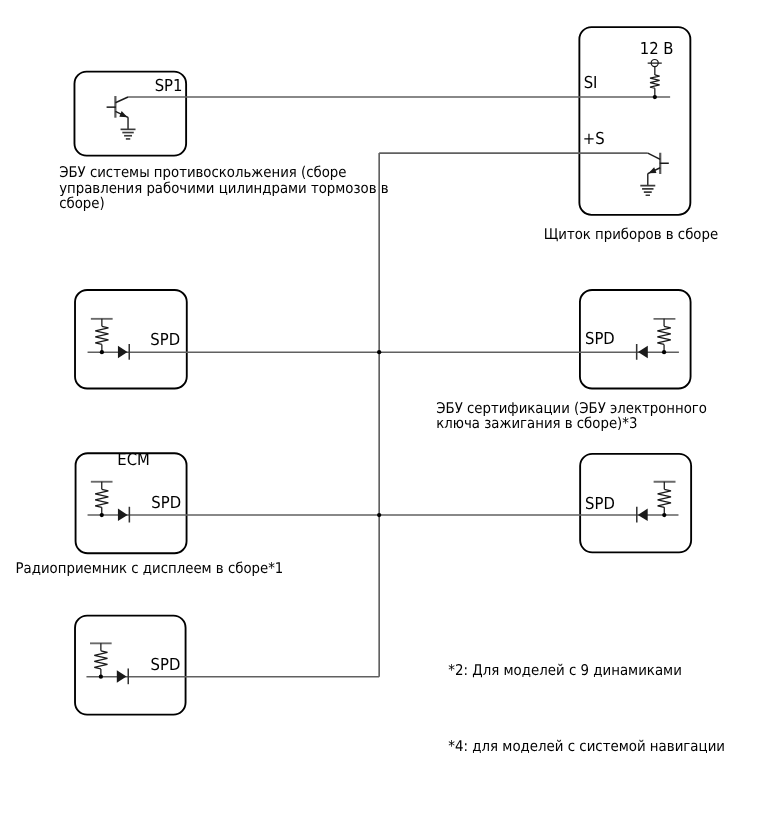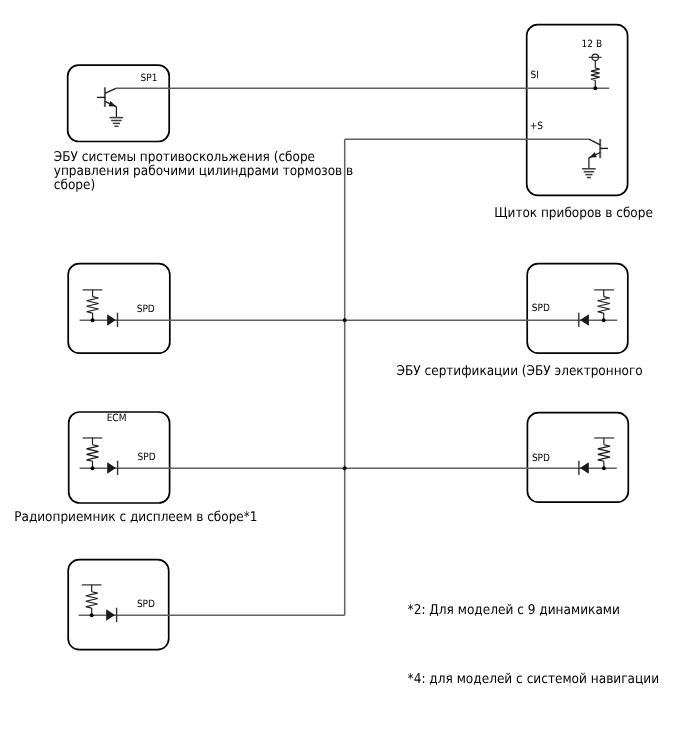--- a/index.html
+++ b/index.html
@@ -5,21 +5,21 @@
 <style>
   html,body{margin:0;padding:0;background:#ffffff;}
   body{width:688px;height:755px;overflow:hidden;
        font-family:"DejaVu Sans",sans-serif;
        -webkit-font-smoothing:antialiased;
        text-rendering:geometricPrecision;}
   #stage{position:relative;width:688px;height:755px;background:#fff;overflow:hidden;}
   #stage > svg{position:absolute;left:0;top:0;}
   .lbl{position:absolute;color:#000;white-space:pre;
        font-family:"DejaVu Sans",sans-serif;font-stretch:condensed;}
-  .pin{font-size:10px;line-height:13px;}
+  .pin{font-size:15px;line-height:13px;}
   .cap{font-size:13.45px;line-height:14.25px;}
   .note{font-size:13.5px;line-height:14.2px;}
 </style>
 </head>
 <body>
 
 <div id="stage">
 <svg class="layer" viewBox="0 0 688 755" width="688" height="755">
 <rect x="67.7" y="65.1" width="101.5" height="76.4" rx="11" ry="11" fill="none" stroke="#000000" stroke-width="1.7"></rect>
 <rect x="526.7" y="24.6" width="100.9" height="170.7" rx="11" ry="11" fill="none" stroke="#000000" stroke-width="1.7"></rect>
@@ -136,17 +136,17 @@
   <div class="lbl pin" style="left:529.8px;top:119.8px">+S</div>
   <div class="lbl pin" style="left:581.6px;top:37.8px">12 B</div>
   <div class="lbl pin" style="left:106.7px;top:411.9px">ECM</div>
   <div class="lbl pin" style="left:136.7px;top:302.8px">SPD</div>
   <div class="lbl pin" style="left:531.8px;top:301.8px">SPD</div>
   <div class="lbl pin" style="left:137.6px;top:450.9px">SPD</div>
   <div class="lbl pin" style="left:531.9px;top:451.9px">SPD</div>
   <div class="lbl pin" style="left:136.9px;top:597.8px">SPD</div>
   <div class="lbl cap" style="left:53.8px;top:150.8px"><div>ЭБУ системы противоскольжения (сборе</div><div>управления рабочими цилиндрами тормозов в</div><div>сборе)</div></div>
   <div class="lbl cap" style="left:494.3px;top:207.2px"><div>Щиток приборов в сборе</div></div>
-  <div class="lbl cap" style="left:396.6px;top:365.0px"><div>ЭБУ сертификации (ЭБУ электронного</div></div>
+  <div class="lbl cap" style="left:396.6px;top:365.0px"><div>ЭБУ сертификации (ЭБУ электронного</div><div>ключа зажигания в сборе)*3</div></div>
   <div class="lbl cap" style="left:14.2px;top:510.6px"><div>Радиоприемник с дисплеем в сборе*1</div></div>
   <div class="lbl note" style="left:407.6px;top:602.7px"><div>*2: Для моделей с 9 динамиками</div></div>
   <div class="lbl note" style="left:407.6px;top:671.5px"><div>*4: для моделей с системой навигации</div></div>
 </div>
 
 </body></html>

